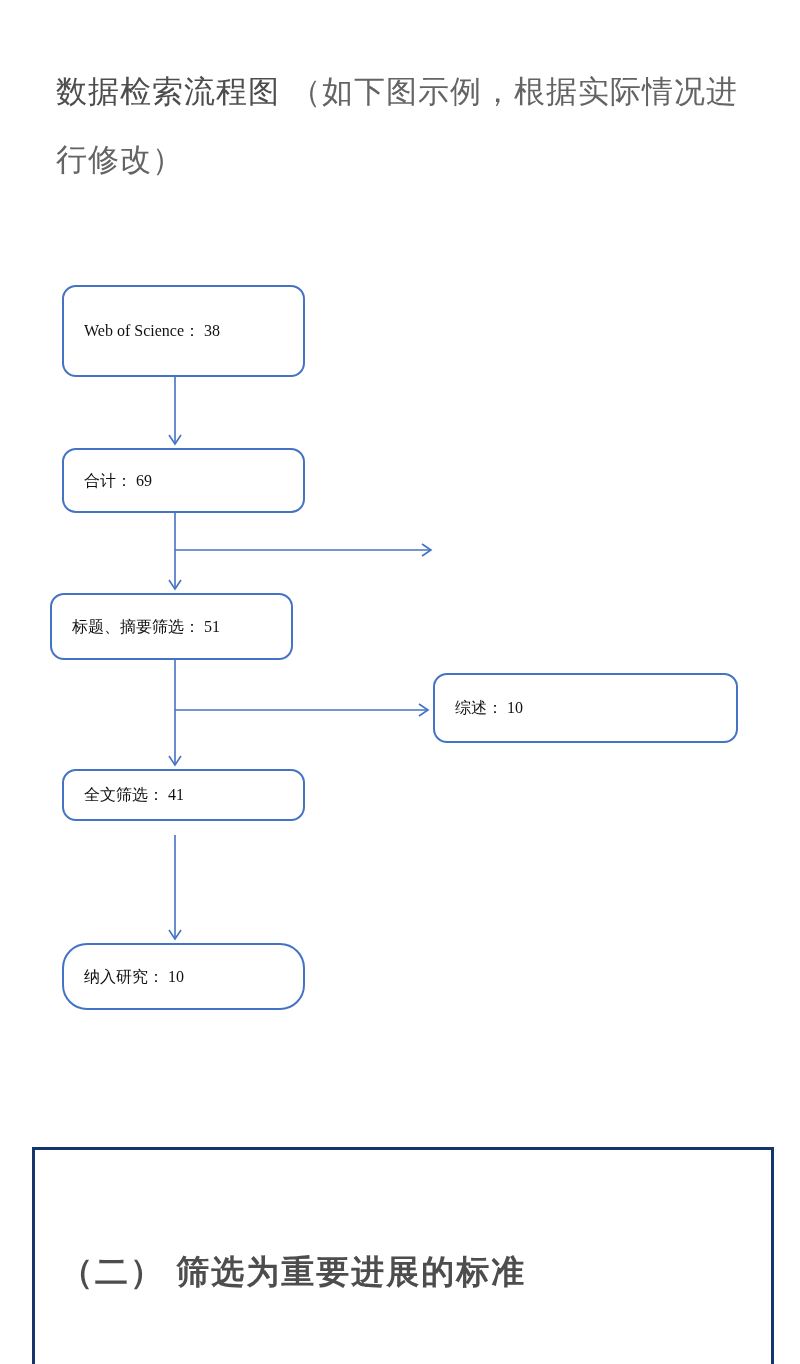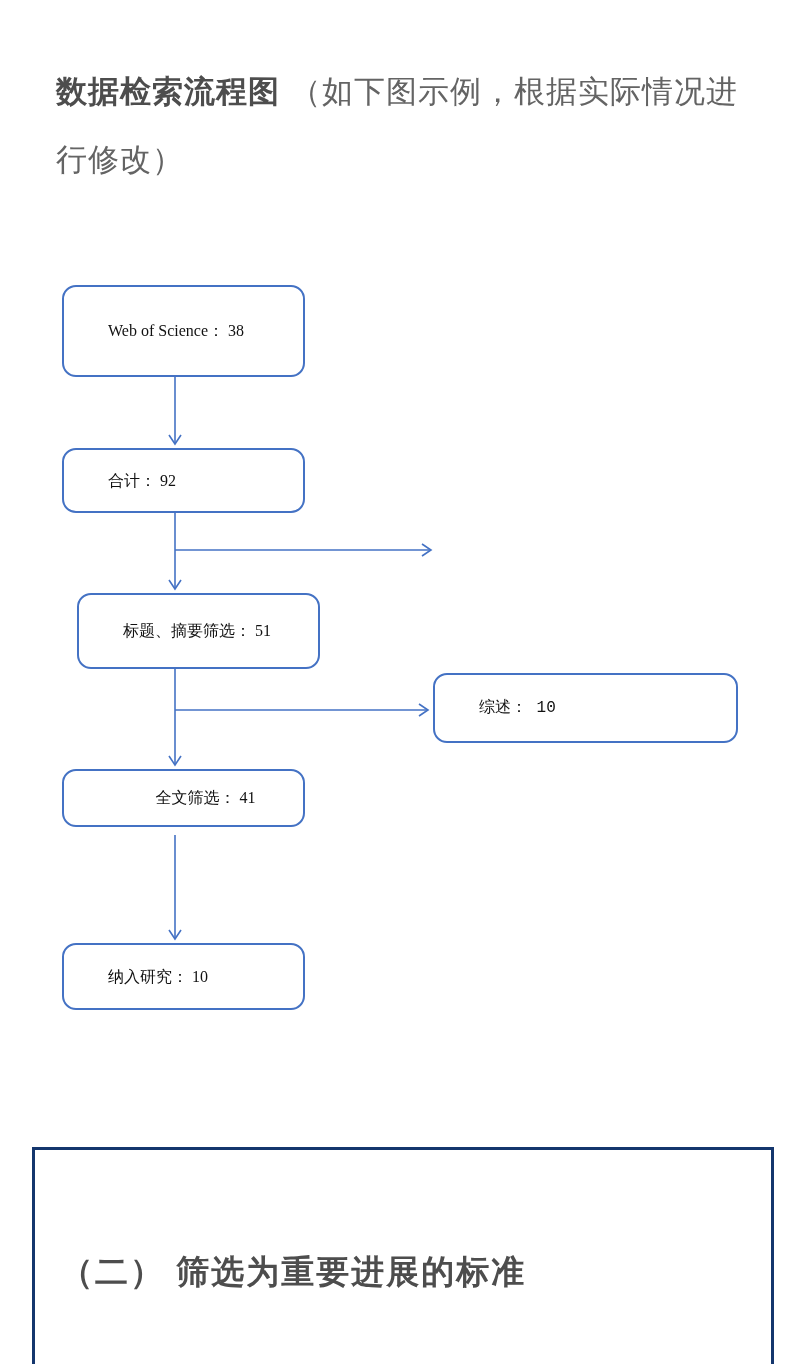--- a/index.html
+++ b/index.html
@@ -21,56 +21,56 @@
     position: absolute;
     left: 56px;
     top: 58px;
     width: 700px;
     font-size: 31px;
     line-height: 68px;
     letter-spacing: 1px;
     color: #595959;
   }
   .doc-title .t-bold {
-    font-weight: 700;
+    font-weight: 400;
     color: #4d4d4d;
   }
   .doc-title .t-rest {
     font-weight: 400;
     color: #646464;
     margin-left: 10px;
   }
 
   
   .fbox {
     position: absolute;
     box-sizing: border-box;
     background: #ffffff;
     border: 2px solid #4472C4;
     border-radius: 14px;
     display: flex;
     flex-direction: column;
     justify-content: center;
-    padding-left: 44px;
+    padding-left: 20px;
     font-family: "Liberation Serif", "DejaVu Serif", serif;
     font-size: 16px;
     color: #111111;
   }
   .fbox .fline {
     line-height: 34px;
     white-space: nowrap;
   }
 
   #box-sources        { left: 62px;  top: 285px; width: 243px; height: 92px; }
   #box-total          { left: 62px;  top: 448px; width: 243px; height: 65px; }
   #box-excluded1      { left: 436px; top: 513px; width: 268px; height: 70px; }
-  #box-title-abstract { left: 77px;  top: 593px; width: 243px; height: 76px; }
-  #box-reviews        { left: 433px; top: 673px; width: 305px; height: 70px; font-family: Liberation Mono, monospace; }
-  #box-fulltext       { left: 62px;  top: 769px; width: 243px; height: 58px; text-align: center; }
-  #box-included       { left: 62px;  top: 943px; width: 243px; height: 67px; }
+  #box-title-abstract { left: 50px;  top: 593px; width: 243px; height: 67px; }
+  #box-reviews        { left: 433px; top: 673px; width: 305px; height: 70px; }
+  #box-fulltext       { left: 62px;  top: 769px; width: 243px; height: 52px; }
+  #box-included       { left: 62px;  top: 943px; width: 243px; height: 67px; border-radius: 25px; }
 
   #flow-connectors {
     position: absolute;
     left: 0;
     top: 0;
     pointer-events: none;
   }
 
   
   .section-box {
@@ -116,21 +116,21 @@
     <path d="M175,660 L175,765" stroke="#4472C4" stroke-width="1.6" fill="none" marker-end="url(#arrow)"></path>
     <path d="M175,710 L428,710" stroke="#4472C4" stroke-width="1.6" fill="none" marker-end="url(#arrow)"></path>
     <path d="M175,835 L175,939" stroke="#4472C4" stroke-width="1.6" fill="none" marker-end="url(#arrow)"></path>
   </svg>
 
   <div class="fbox" id="box-sources">
     <div class="fline">Web of Science： 38</div>
   </div>
 
   <div class="fbox" id="box-total">
-    <div class="fline">合计： 92</div>
+    <div class="fline">合计： 69</div>
   </div>
 
 
   <div class="fbox" id="box-title-abstract">
     <div class="fline">标题、摘要筛选： 51</div>
   </div>
 
   <div class="fbox" id="box-reviews">
     <div class="fline">综述： 10</div>
   </div>

